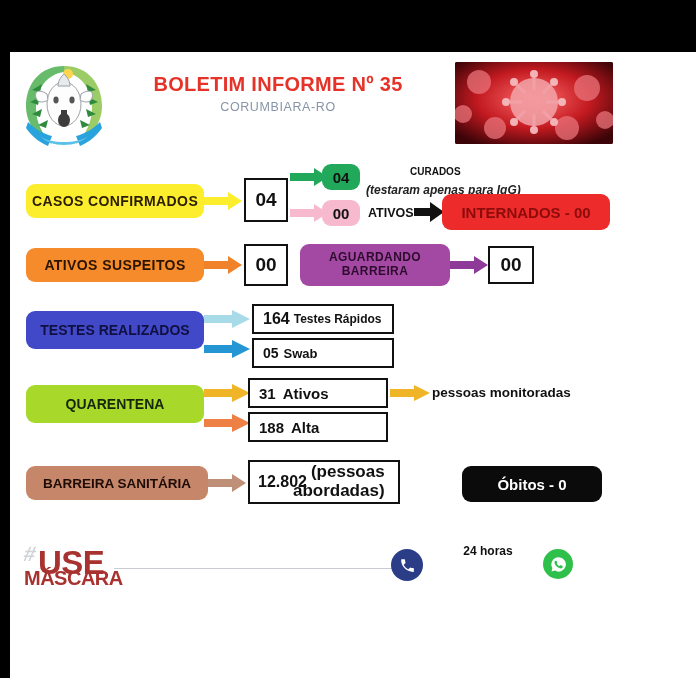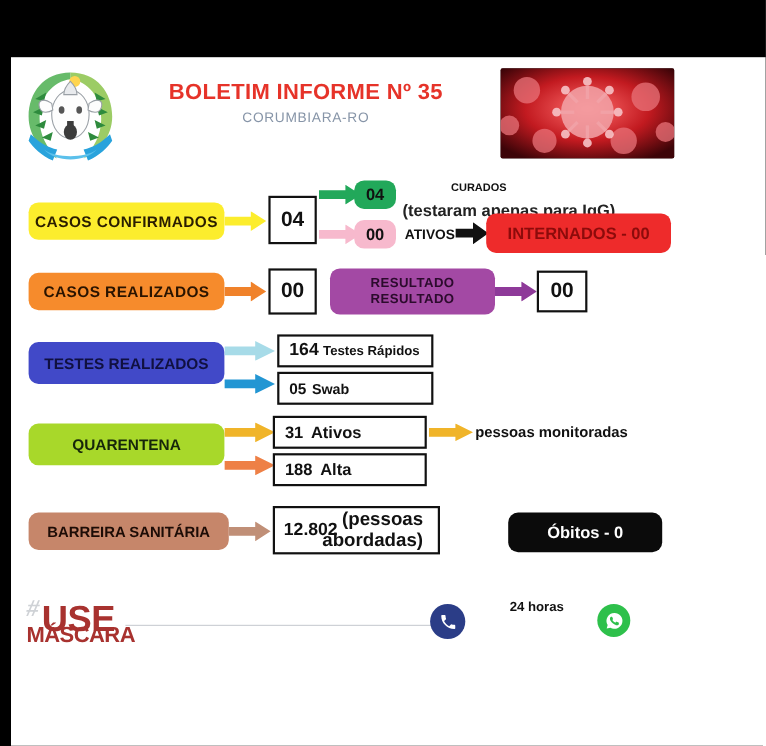--- a/index.html
+++ b/index.html
@@ -294,53 +294,53 @@
     </div>
 
     <svg class="arrow" style="left:280px; top:116px;" width="40" height="18" viewBox="0 0 40 18">
       <path d="M0 5 h24 v-5 l14 9 -14 9 v-5 H0 Z" fill="#22a85a"></path>
     </svg>
 
     <div class="pill" style="left:312px; top:112px; width:38px; height:26px; background:#22a85a; color:#111; font-size:15px;">
       <span>04</span>
     </div>
     <div class="label-plain" style="left:356px; top:114px; font-size:10px;margin-left:44px;">CURADOS</div>
-    <div class="label-plain" style="left:356px; top:131px; font-size:15px; font-weight:bold; color:#222;">(testaram apenas para IgG)</div>
+    <div class="label-plain" style="left:356px; top:131px; font-size:12px; font-weight:bold; color:#222;font-style:italic;">(testaram apenas para IgG)</div>
 
     <svg class="arrow" style="left:280px; top:152px;" width="40" height="18" viewBox="0 0 40 18">
       <path d="M0 5 h24 v-5 l14 9 -14 9 v-5 H0 Z" fill="#f7b9cd"></path>
     </svg>
 
     <div class="pill" style="left:312px; top:148px; width:38px; height:26px; background:#f7b9cd; color:#111; font-size:15px;">
       <span>00</span>
     </div>
     <div class="label-plain" style="left:358px; top:154px; font-size:12.5px;">ATIVOS</div>
 
     <svg class="arrow" style="left:404px; top:150px;" width="30" height="20" viewBox="0 0 30 20">
       <path d="M0 6 h16 v-6 l14 10 -14 10 v-6 H0 Z" fill="#111"></path>
     </svg>
 
     <div class="pill" style="left:432px; top:142px; width:168px; height:36px; background:#ee2b2b; color:#8c0b0b; font-size:15px;">
       <span>INTERNADOS - 00</span>
     </div>
 
     <div class="pill stencil" style="left:16px; top:196px; width:178px; height:34px; background:#f68b2c; color:#2a1400; font-size:14px;">
-      <span>CASOS REALIZADOS</span>
+      <span>ATIVOS SUSPEITOS</span>
     </div>
 
     <svg class="arrow" style="left:194px; top:204px;" width="40" height="18" viewBox="0 0 40 18">
       <path d="M0 5 h24 v-5 l14 9 -14 9 v-5 H0 Z" fill="#f0822a"></path>
     </svg>
 
     <div class="numbox" style="left:234px; top:192px; width:44px; height:42px;">
       <span>00</span>
     </div>
 
     <div class="pill stencil" style="left:290px; top:192px; width:150px; height:42px; background:#a349a4; color:#2c0b2d; font-size:12px; line-height:1.15;">
-      <span style="display:block; padding:0 6px;">RESULTADO RESULTADO</span>
+      <span style="display:block; padding:0 6px;">AGUARDANDO BARREIRA</span>
     </div>
 
     <svg class="arrow" style="left:440px; top:204px;" width="40" height="18" viewBox="0 0 40 18">
       <path d="M0 5 h24 v-5 l14 9 -14 9 v-5 H0 Z" fill="#8e3a99"></path>
     </svg>
 
     <div class="numbox" style="left:478px; top:194px; width:46px; height:38px;">
       <span>00</span>
     </div>
 

